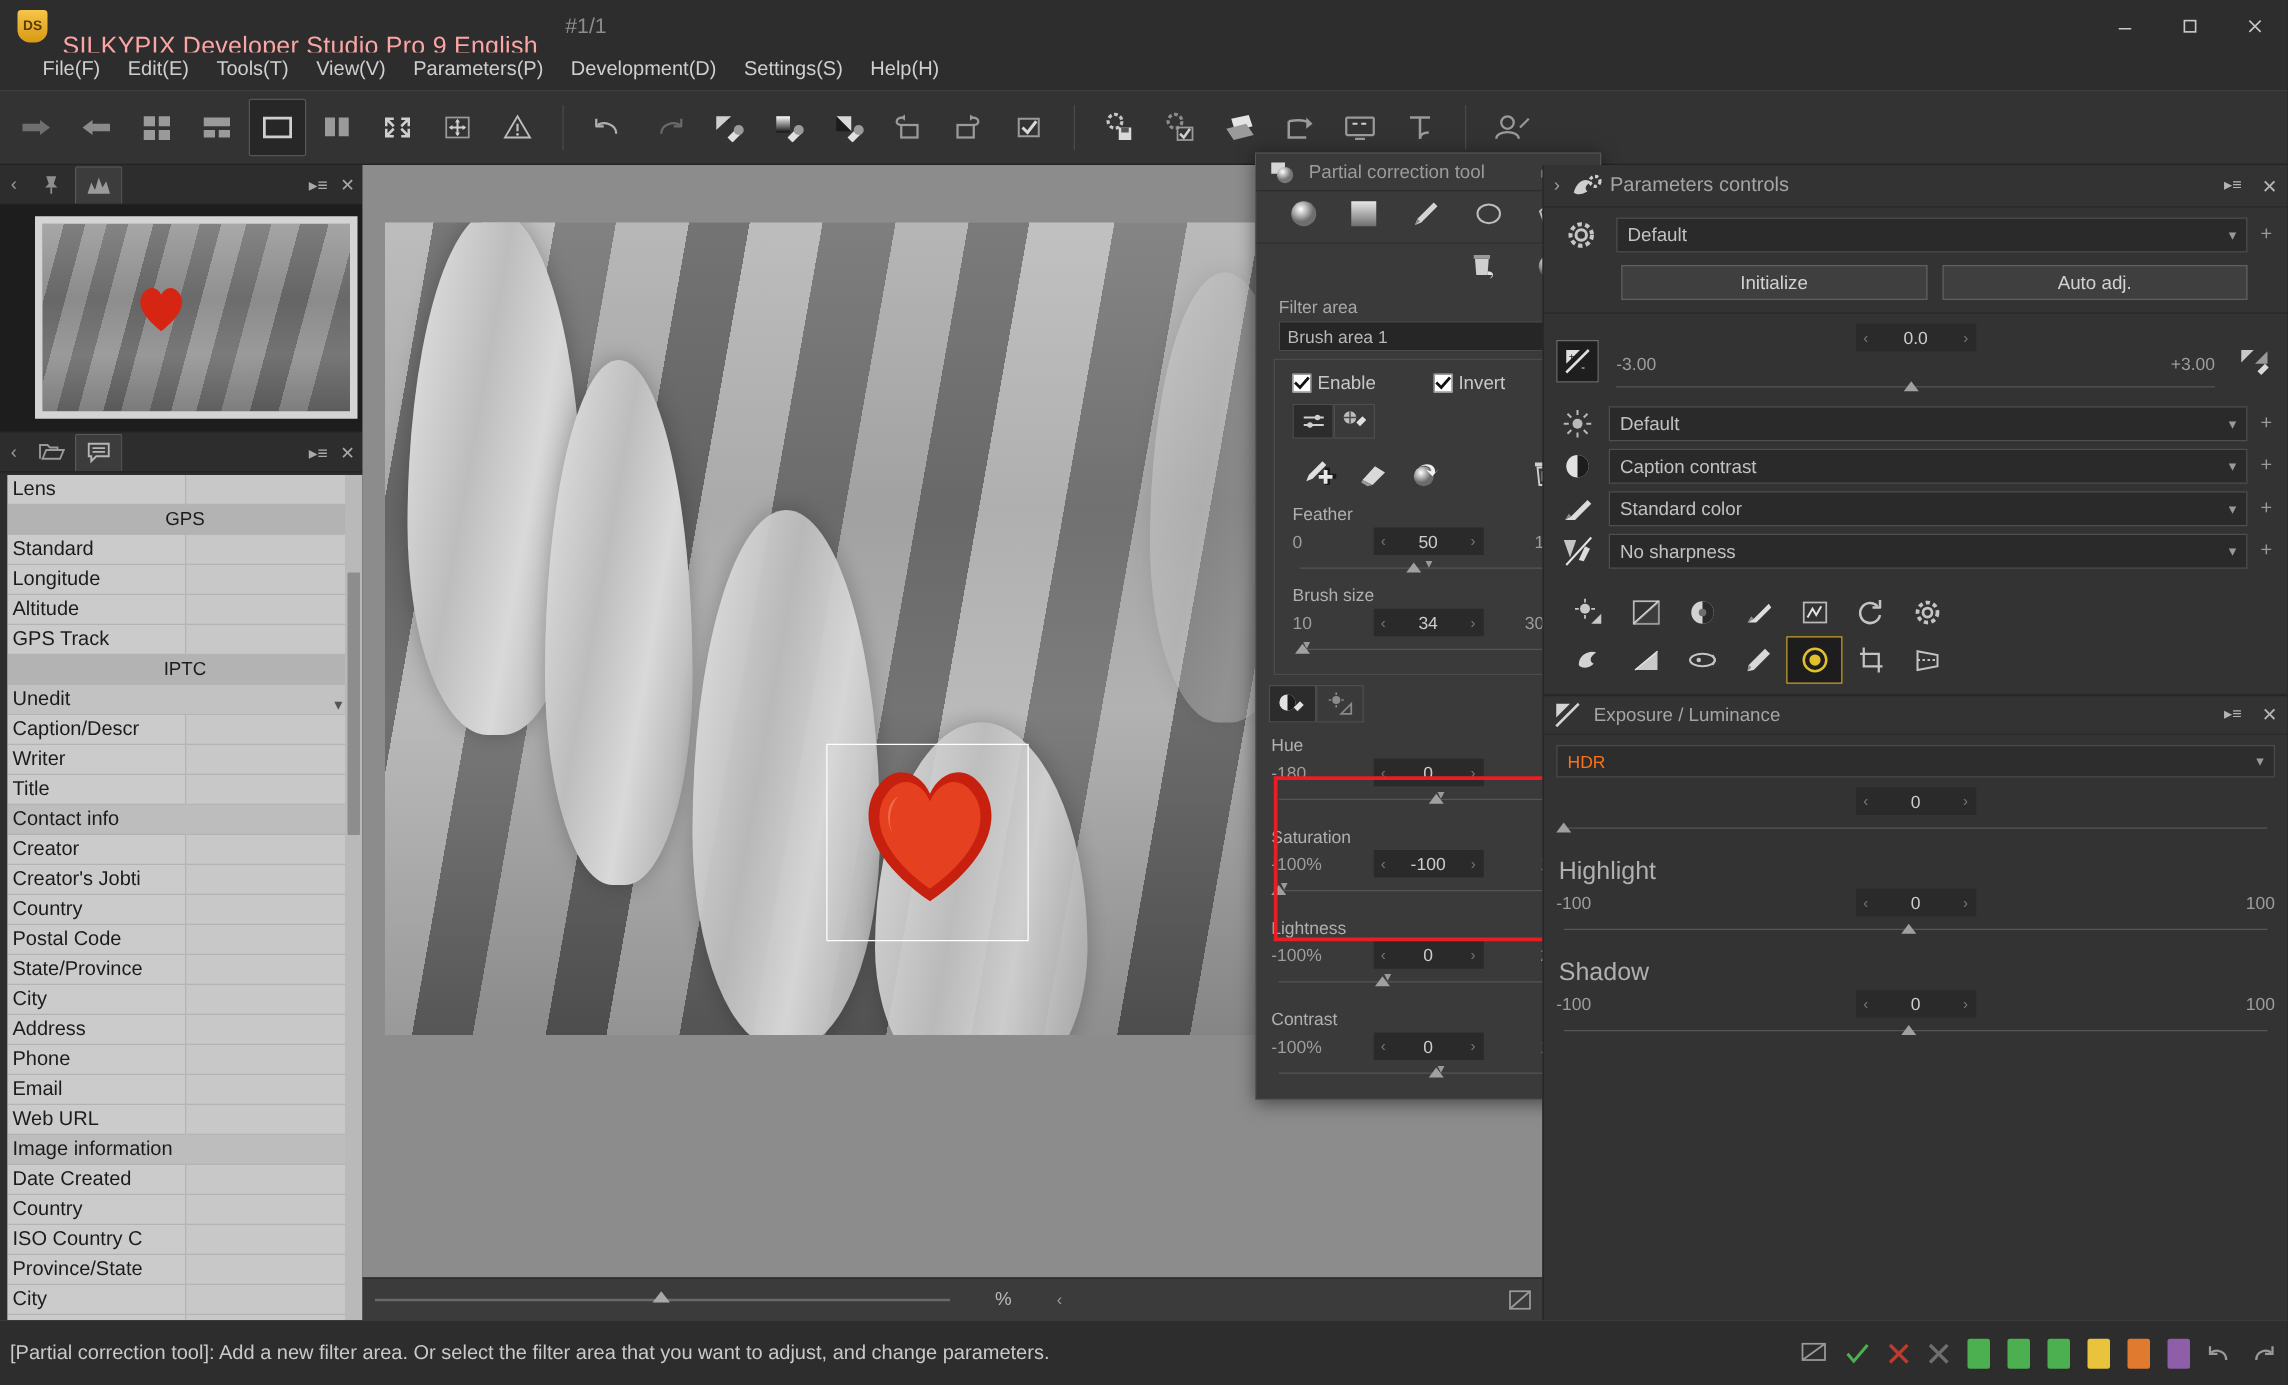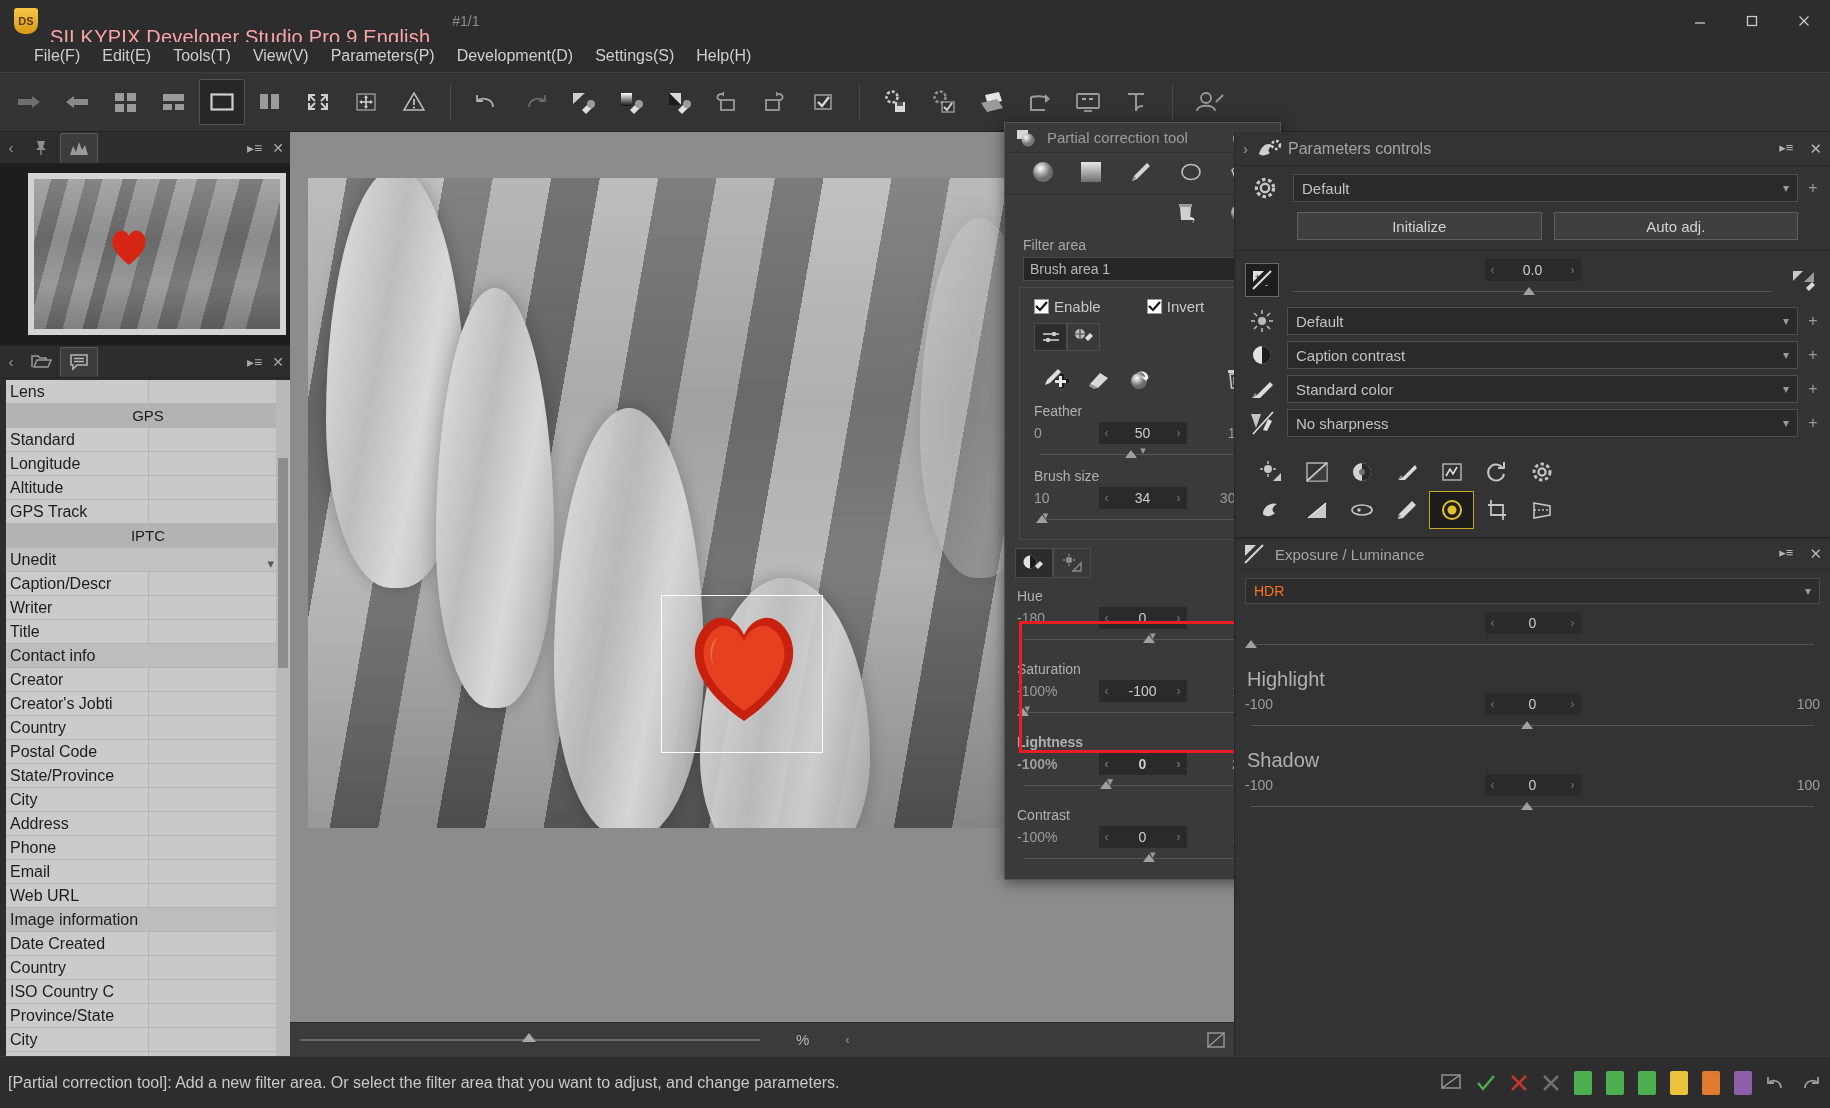--- a/index.html
+++ b/index.html
@@ -18,21 +18,21 @@
     background: #2d2d2d; display: flex; align-items: center;
   }
   .app-logo {
     width: 24px; height: 26px; margin-left: 14px; margin-right: 12px;
     background: linear-gradient(#f7c548, #d79a14);
     border-radius: 3px 3px 10px 10px;
     display: flex; align-items: center; justify-content: center;
     font-size: 11px; font-weight: bold; color: #5a3c00; line-height: 1;
   }
   .title-text { color: #fca5a5; font-size: 20px; letter-spacing: 0.2px; margin-top: 32px; }
-  .title-num { color: #8d8d8d; font-size: 14px; margin-left: 22px; }
+  .title-num { color: #8d8d8d; font-size: 17px; margin-left: 22px; }
   .win-btns { position: absolute; right: 0; top: 0; height: 42px; display: flex; }
   .win-btn {
     width: 52px; height: 42px; display: flex; align-items: center; justify-content: center;
     color: #c9c9c9; font-size: 15px;
   }
   .win-btn svg { display: block; }
 
   
   .menubar {
     position: absolute; left: 13px; top: 42px; width: 1830px; height: 28px;
@@ -975,21 +975,21 @@
               <span class="arr">›</span>
             </span>
             <span class="sl-max">100%</span>
           </div>
           <div class="sl-track">
             <div class="sl-line"></div>
             <div class="sl-caret" style="left: 3%;">▾</div>
             <div class="sl-knob" style="left: 0%;"></div>
           </div>
         </div>
-        <div class="slider-block" style="padding: 6px 12px; font-weight: bold;">
+        <div class="slider-block" style="padding: 6px 12px;">
           <div class="sl-name">Lightness</div>
           <div class="sl-row">
             <span class="sl-min">-100%</span>
             <span class="spin">
               <span class="arr">‹</span>
               <span class="val">0</span>
               <span class="arr">›</span>
             </span>
             <span class="sl-max">200%</span>
           </div>
@@ -1063,20 +1063,24 @@
             <text x="15" y="20" font-size="9" fill="#e0e0e0" font-family="Liberation Sans">-</text>
           </svg>
       </div>
       <div class="exp-mid">
         <div class="exp-spin-row">
           <span class="spin" style="width:96px">
             <span class="arr">‹</span>
             <span class="val">0.0</span>
             <span class="arr">›</span>
           </span>
+        </div>
+        <div class="exp-labels">
+          <span>-3.00</span>
+          <span>+3.00</span>
         </div>
         <div class="exp-track">
           <div class="sl-line"></div>
           <div class="sl-knob" style="left:48%"></div>
         </div>
       </div>
       <div class="exp-icon" style="border:none;background:none">
         <svg width="26" height="24" viewBox="0 0 26 24">
             <path d="M3 3 L13 3 L3 13 Z" fill="#c9c9c9"></path>
             <path d="M14 14 L24 14 L24 4 Z" fill="#9a9a9a"></path>

